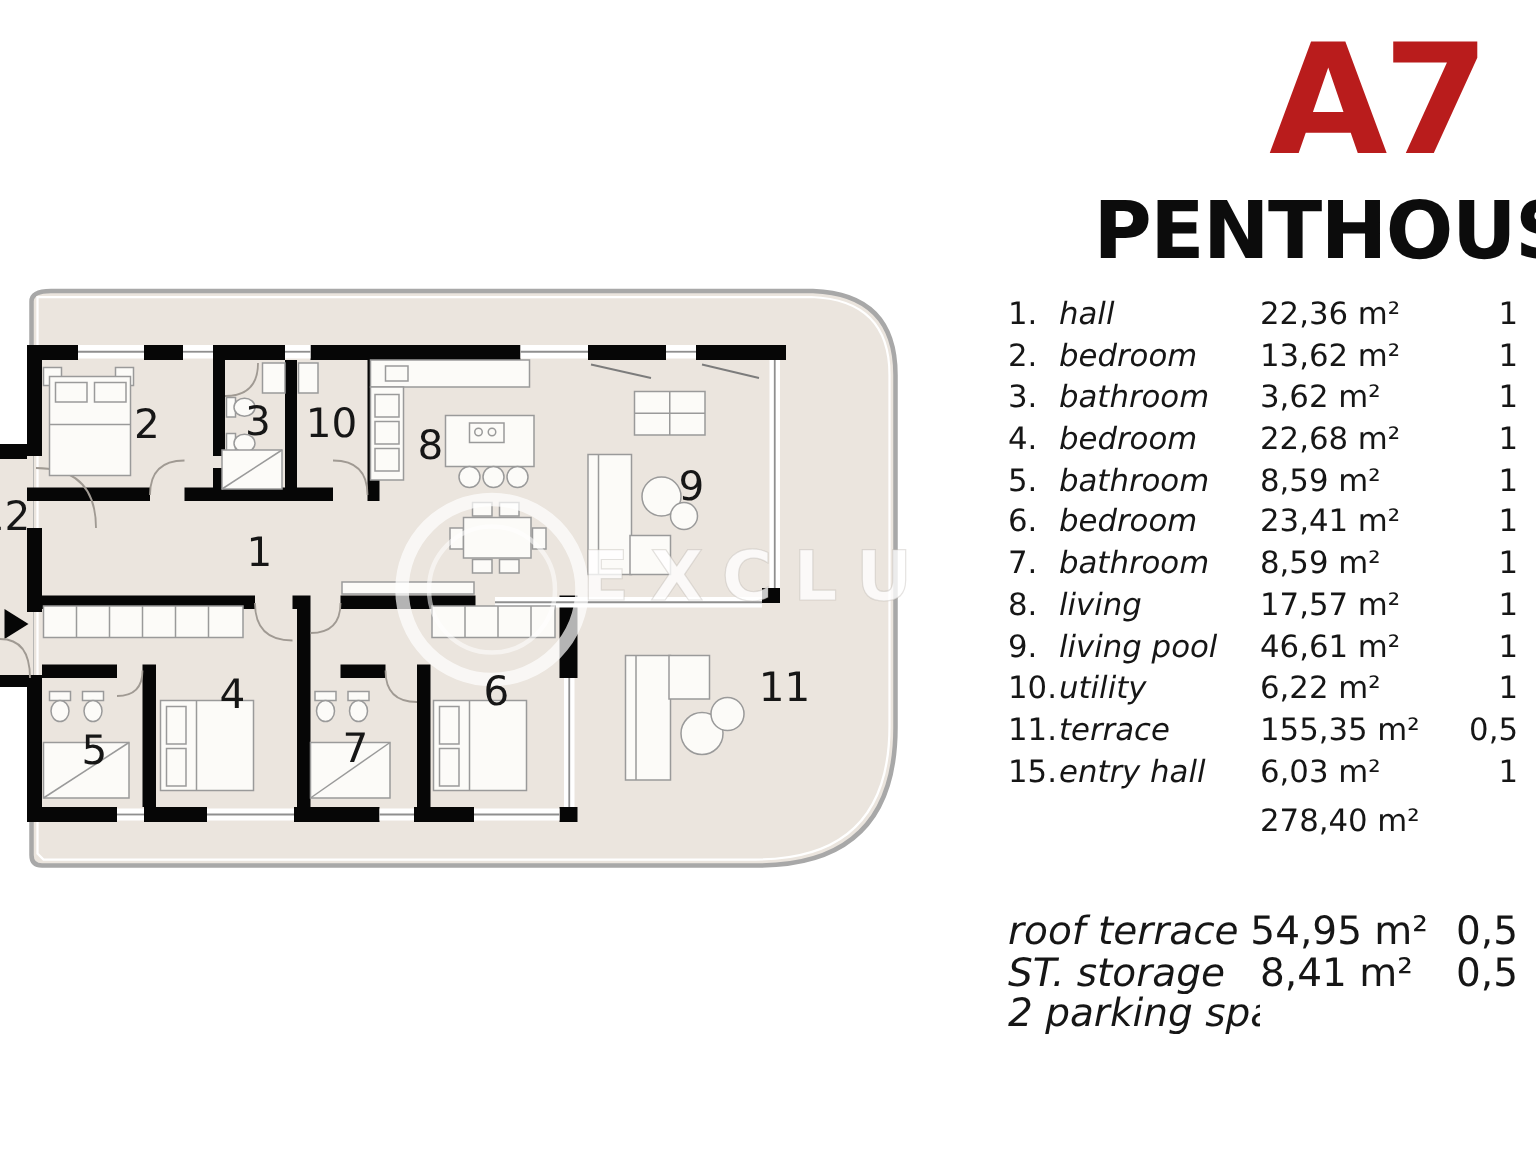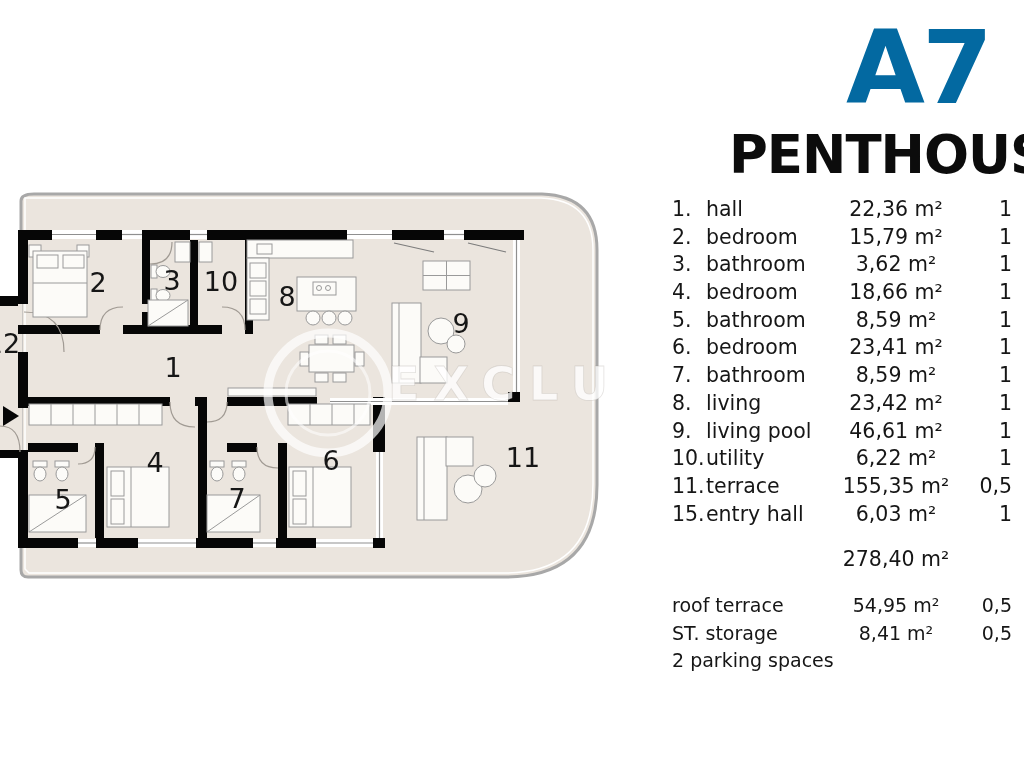--- a/index.html
+++ b/index.html
@@ -4,35 +4,35 @@
 <style>
   html,body{margin:0;padding:0;}
   body{
     width:1024px;height:768px;overflow:hidden;background:#fff;
     font-family:"DejaVu Sans","Liberation Sans",sans-serif;color:#161616;
     position:relative;
   }
   
   .title-a7{
     position:absolute;left:820px;top:18px;width:170px;text-align:right;
-    font-size:102px;line-height:0.98;font-weight:800;letter-spacing:-3px;color:#0369a1;
+    font-size:102px;line-height:0.98;font-weight:800;letter-spacing:-3px;color:#b91c1c;
   }
   .title-pent{
     position:absolute;left:729px;top:124px;white-space:nowrap;
     font-size:53px;font-weight:800;letter-spacing:-1px;color:#0c0c0c;
   }
   
   .room-list{position:absolute;left:672px;top:196px;width:340px;font-size:20.5px;}
   .row{display:flex;align-items:baseline;height:27.7px;line-height:27.7px;white-space:nowrap;}
   .row .num{width:34px;flex:0 0 34px;}
-  .row .name{flex:1 1 auto;overflow:hidden;}
-  .row .area{flex:0 0 112px;text-align:center;}
+  .row .name{flex:1 1 auto;overflow:hidden;font-style:italic;}
+  .row .area{flex:0 0 112px;text-align:left;}
   .row .coef{flex:0 0 60px;text-align:right;}
-  .row.total{margin-top:18px;}
-  .extras{position:absolute;left:672px;top:592px;width:340px;font-size:19px;}
+  .row.total{margin-top:6px;}
+  .extras{position:absolute;left:672px;top:608px;width:340px;font-size:26px;}
   
   svg{position:absolute;left:0;top:0;}
   .roomlabel{font-size:27px;fill:#161616;}
   .wm-text{font-size:46px;font-weight:700;letter-spacing:14px;
     fill:rgba(255,255,255,0.78);stroke:rgba(160,155,148,0.28);stroke-width:0.8px;}
 </style>
 </head>
 <body>
 
 <svg width="620" height="768" viewBox="0 0 620 768">
@@ -240,33 +240,33 @@
 <div class="room-list">
   <div class="row">
       <span class="num">1.</span>
       <span class="name">hall</span>
       <span class="area">22,36 m²</span>
       <span class="coef">1</span>
     </div>
   <div class="row">
       <span class="num">2.</span>
       <span class="name">bedroom</span>
-      <span class="area">15,79 m²</span>
+      <span class="area">13,62 m²</span>
       <span class="coef">1</span>
     </div>
   <div class="row">
       <span class="num">3.</span>
       <span class="name">bathroom</span>
       <span class="area">3,62 m²</span>
       <span class="coef">1</span>
     </div>
   <div class="row">
       <span class="num">4.</span>
       <span class="name">bedroom</span>
-      <span class="area">18,66 m²</span>
+      <span class="area">22,68 m²</span>
       <span class="coef">1</span>
     </div>
   <div class="row">
       <span class="num">5.</span>
       <span class="name">bathroom</span>
       <span class="area">8,59 m²</span>
       <span class="coef">1</span>
     </div>
   <div class="row">
       <span class="num">6.</span>
@@ -276,21 +276,21 @@
     </div>
   <div class="row">
       <span class="num">7.</span>
       <span class="name">bathroom</span>
       <span class="area">8,59 m²</span>
       <span class="coef">1</span>
     </div>
   <div class="row">
       <span class="num">8.</span>
       <span class="name">living</span>
-      <span class="area">23,42 m²</span>
+      <span class="area">17,57 m²</span>
       <span class="coef">1</span>
     </div>
   <div class="row">
       <span class="num">9.</span>
       <span class="name">living pool</span>
       <span class="area">46,61 m²</span>
       <span class="coef">1</span>
     </div>
   <div class="row">
       <span class="num">10.</span>

